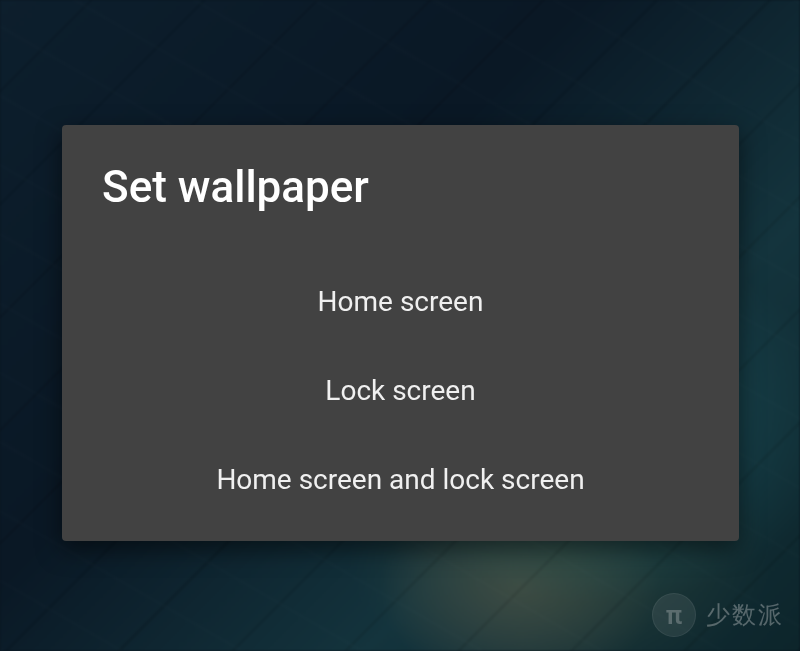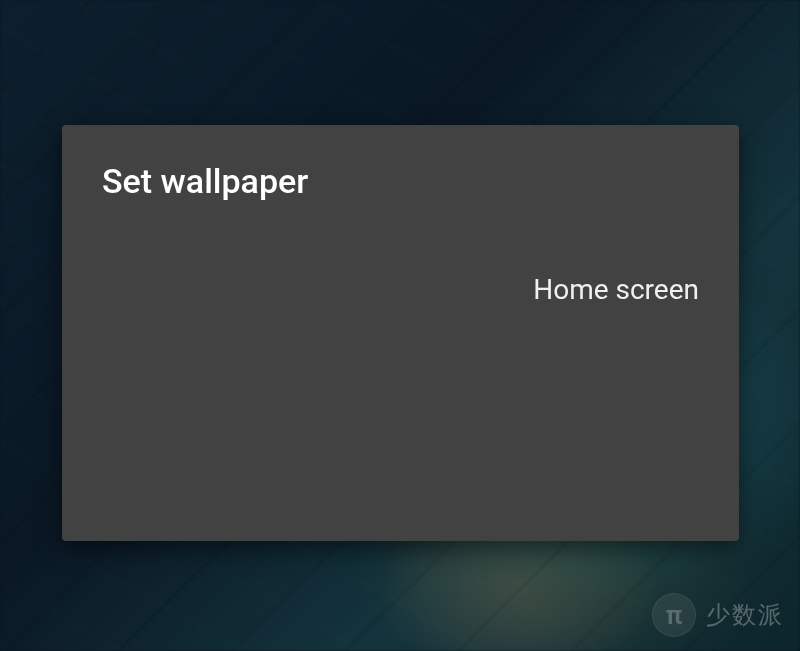--- a/index.html
+++ b/index.html
@@ -45,38 +45,38 @@
       width: 677px;
       height: 416px;
       background: #424242;
       border-radius: 4px;
       box-shadow: 0 8px 24px rgba(0,0,0,0.5);
       padding: 36px 40px 24px 40px;
       color: #fff;
     }
 
     .dialog-title {
-      font-size: 34px;
+      font-size: 44px;
       font-weight: 500;
       color: #ffffff;
       margin-bottom: 44px;
     }
 
     .dialog-options {
       display: flex;
       flex-direction: column;
     }
 
     .dialog-option {
       font-size: 28px;
       font-weight: 400;
       color: #f0f0f0;
       padding: 28px 0;
       cursor: pointer;
-      text-align: right;
+      text-align: center;
       background: none;
       border: none;
       font-family: inherit;
     }
 
     .watermark {
       position: absolute;
       right: 16px;
       bottom: 14px;
       display: flex;
@@ -111,19 +111,25 @@
 
 <div class="wallpaper-bg"></div>
 
 <div class="dialog">
   <h1 class="dialog-title">Set wallpaper</h1>
 
   <div class="dialog-options">
     <button class="dialog-option">
       <span>Home screen</span>
     </button>
+    <button class="dialog-option">
+      <span>Lock screen</span>
+    </button>
+    <button class="dialog-option">
+      <span>Home screen and lock screen</span>
+    </button>
   </div>
 </div>
 
 <div class="watermark">
   <div class="watermark-icon">π</div>
   <div class="watermark-text">少数派</div>
 </div>
 
 </body></html>

